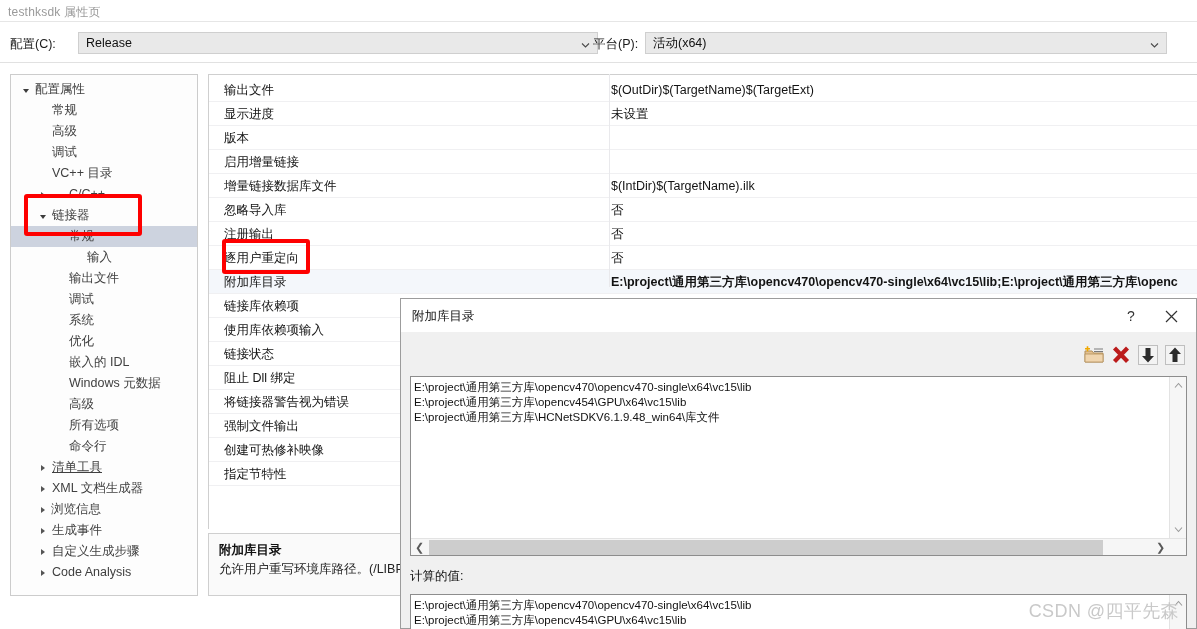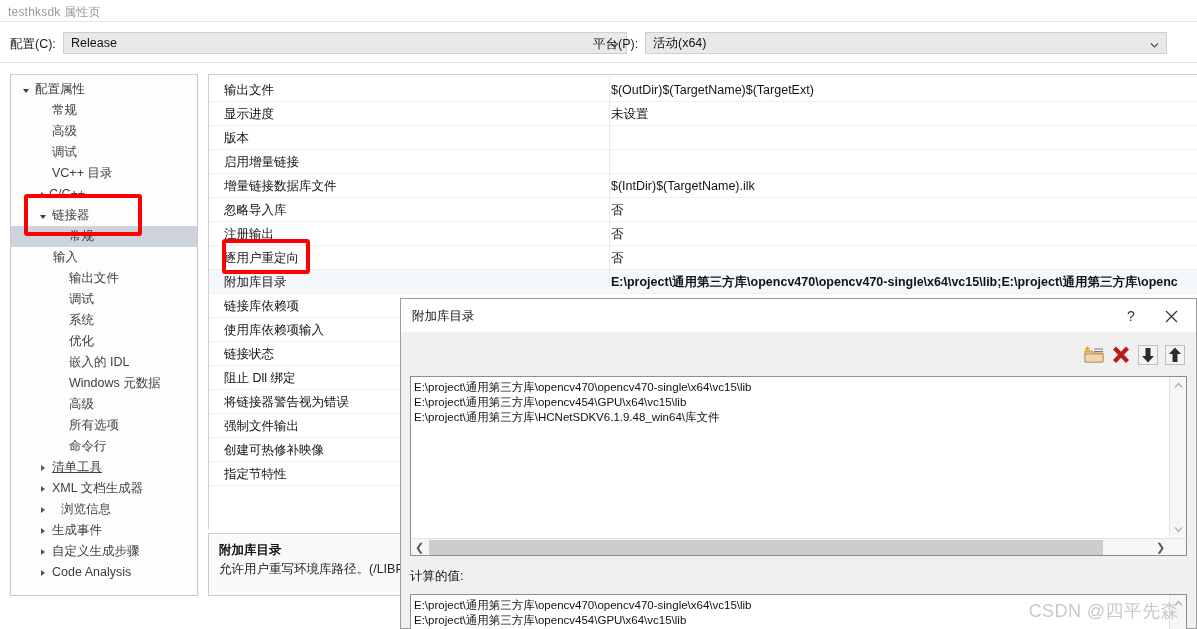--- a/index.html
+++ b/index.html
@@ -220,21 +220,21 @@
 
 <div id="root">
 
   <div class="titlebar">
     <div class="caption">testhksdk 属性页</div>
   </div>
   <div class="titlebar-sep"></div>
 
   <div class="cfgrow">
     <div class="lbl" style="left:10px; top:14px;">配置(C):</div>
-    <div class="combo" style="left:63px; top:10px; width:564px;">
+    <div class="combo" style="left:78px; top:10px; width:520px;">
       <span class="cval">Release</span>
       <span class="chev">
         <svg width="9" height="9" viewBox="0 0 9 9">
             <path d="M1 3 L4.5 6.5 L8 3" fill="none" stroke="#4a4a4a" stroke-width="1.1"></path>
           </svg>
       </span>
     </div>
     <div class="lbl" style="left:593px; top:14px;">平台(P):</div>
     <div class="combo" style="left:645px; top:10px; width:522px;">
       <span class="cval">活动(x64)</span>
@@ -264,33 +264,33 @@
         <div class="tnode">
           <span class="tl" style="left: 41px;">调试</span>
         </div>
         <div class="tnode">
           <span class="tl" style="left: 41px;">VC++ 目录</span>
         </div>
         <div class="tnode">
           <span class="tw" style="left: 25px;">
             <span class="arrow-closed"></span>
           </span>
-          <span class="tl" style="left: 38px;">C/C++</span>
+          <span class="tl" style="left: 58px;">C/C++</span>
         </div>
         <div class="tnode">
           <span class="tw" style="left: 25px;">
             <span class="arrow-open"></span>
           </span>
           <span class="tl" style="left: 41px;">链接器</span>
         </div>
         <div class="tnode sel">
           <span class="tl" style="left: 58px;">常规</span>
         </div>
         <div class="tnode">
-          <span class="tl" style="left: 42px; text-align: center;">输入</span>
+          <span class="tl" style="left: 76px; text-align: center;">输入</span>
         </div>
         <div class="tnode">
           <span class="tl" style="left: 58px;">输出文件</span>
         </div>
         <div class="tnode">
           <span class="tl" style="left: 58px;">调试</span>
         </div>
         <div class="tnode">
           <span class="tl" style="left: 58px;">系统</span>
         </div>
@@ -321,21 +321,21 @@
         <div class="tnode">
           <span class="tw" style="left: 25px;">
             <span class="arrow-closed"></span>
           </span>
           <span class="tl" style="left: 41px;">XML 文档生成器</span>
         </div>
         <div class="tnode">
           <span class="tw" style="left: 25px;">
             <span class="arrow-closed"></span>
           </span>
-          <span class="tl" style="left: 50px;">浏览信息</span>
+          <span class="tl" style="left: 40px;">浏览信息</span>
         </div>
         <div class="tnode">
           <span class="tw" style="left: 25px;">
             <span class="arrow-closed"></span>
           </span>
           <span class="tl" style="left: 41px;">生成事件</span>
         </div>
         <div class="tnode">
           <span class="tw" style="left: 25px;">
             <span class="arrow-closed"></span>

